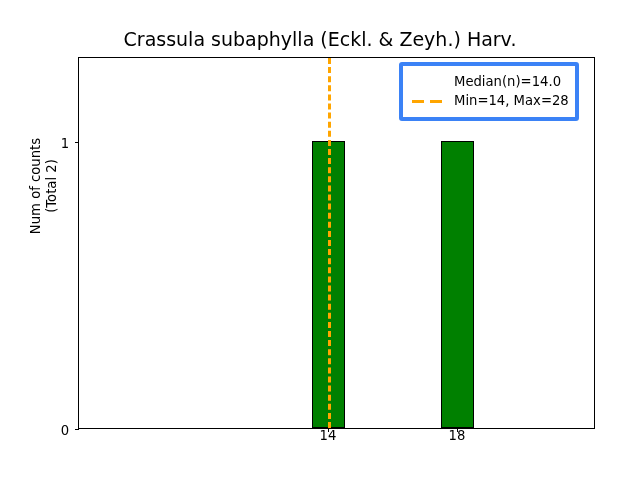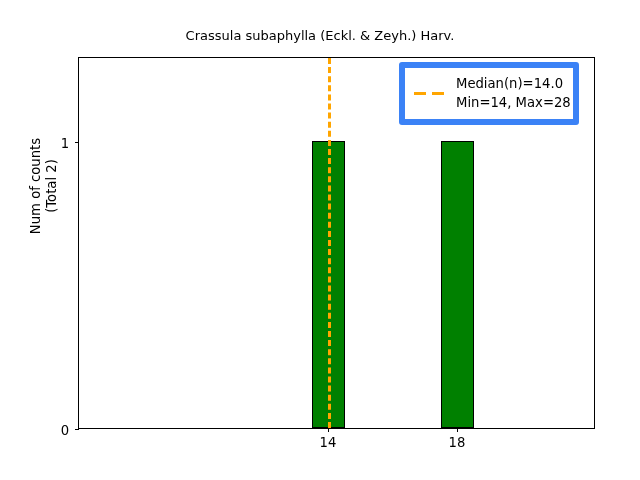--- a/index.html
+++ b/index.html
@@ -16,21 +16,21 @@
     overflow: hidden;
   }
 
   
   #chart-title {
     position: absolute;
     left: 0;
     top: 28px;
     width: 640px;
     text-align: center;
-    font-size: 13px;
+    font-size: 19px;
     color: #000000;
     white-space: nowrap;
   }
 
   
   #plot-area {
     position: absolute;
     left: 78px;
     top: 57px;
     width: 517px;
@@ -110,21 +110,20 @@
   .xtick-mark {
     position: absolute;
     top: 100%;
     height: 3.8px;
     width: 0;
     border-left: 1.15px solid #000000;
   }
   .xtick-label {
     position: absolute;
     top: 100%;
-    margin-top: 7px;
     transform: translateX(-50%);
     font-size: 13.2px;
     color: #000000;
     white-space: nowrap;
   }
   #xlabel {
     position: absolute;
     left: 78px;
     top: 452px;
     width: 517px;
@@ -133,27 +132,27 @@
     color: #000000;
     white-space: nowrap;
   }
 
   
   #legend {
     position: absolute;
     left: 320px;
     top: 4px;
     width: 180px;
-    border: 6px solid #3b82f6;
+    border: 4px solid #3b82f6;
     border-radius: 3px;
     background: #ffffff;
     box-sizing: border-box;
     padding: 7px 9px 7px 9px;
     display: flex;
-    align-items: center;
+    align-items: flex-end;
     gap: 8px;
   }
   #legend-handle {
     flex: 0 0 auto;
     width: 34px;
     height: 17px;
     position: relative;
   }
   #legend-handle .dash {
     position: absolute;

